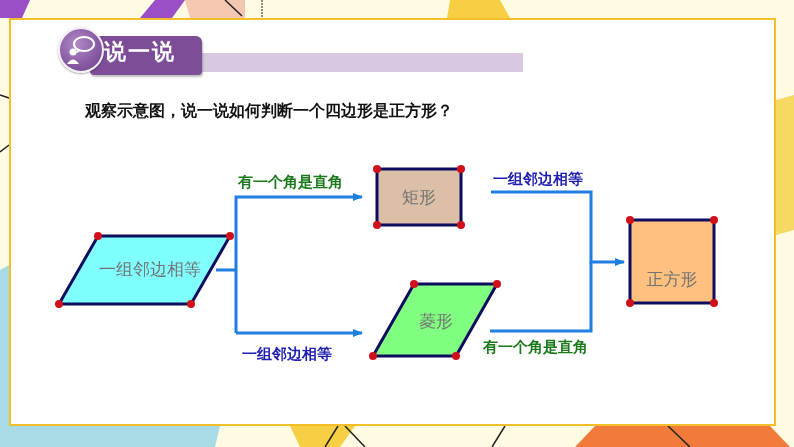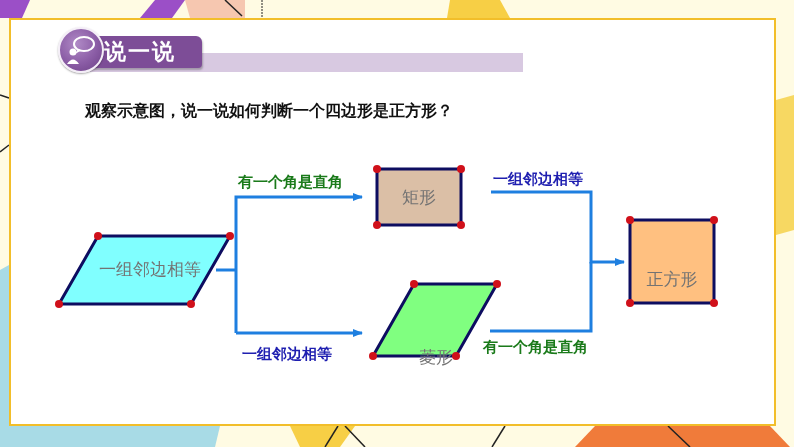--- a/index.html
+++ b/index.html
@@ -11,21 +11,21 @@
   .deco { position: absolute; }
   .panel {
     position: absolute; left: 9px; top: 18px; width: 767px; height: 408px;
     background: #ffffff; border: 2px solid #f2be2a; box-sizing: border-box;
   }
   .header-bar {
     position: absolute; left: 90px; top: 53px; width: 433px; height: 19px;
     background: #d8c9e1;
   }
   .header-tag {
-    position: absolute; left: 90px; top: 36px; width: 112px; height: 32px;
+    position: absolute; left: 90px; top: 36px; width: 112px; height: 39px;
     background: #7d4d97; border-radius: 4px 6px 4px 4px;
     box-shadow: 1px 2px 2px rgba(0,0,0,0.25);
     color: #ffffff; font-weight: bold; font-size: 22px; line-height: 32px;
     text-align: left; padding-left: 14px; box-sizing: border-box; letter-spacing: 2px;
   }
   .header-icon {
     position: absolute; left: 58px; top: 27px; width: 42px; height: 42px;
     border-radius: 50%;
     background: radial-gradient(circle at 40% 35%, #b08ac6 0%, #8a5ca5 55%, #6b3f86 100%);
     border: 2px solid #f4eef7; box-shadow: 0 1px 2px rgba(0,0,0,0.35);
@@ -130,19 +130,19 @@
     <rect x="630" y="220" width="84" height="83" fill="#ffc080" stroke="#0d0d60" stroke-width="3"></rect>
     <circle cx="630" cy="220" r="4" fill="#d0101a"></circle>
     <circle cx="714" cy="220" r="4" fill="#d0101a"></circle>
     <circle cx="630" cy="303" r="4" fill="#d0101a"></circle>
     <circle cx="714" cy="303" r="4" fill="#d0101a"></circle>
   </g>
 </svg>
 
 <div class="shape-text" style="left:99px;top:258px;width:100px;">一组邻边相等</div>
 <div class="shape-text" style="left:377px;top:186px;width:84px;">矩形</div>
-<div class="shape-text" style="left:394px;top:310px;width:84px;margin-top:36px;">菱形</div>
+<div class="shape-text" style="left:394px;top:310px;width:84px;">菱形</div>
 <div class="shape-text" style="left:630px;top:268px;width:84px;">正方形</div>
 
 <div class="lbl" style="left:238px;top:173px;color:#1a7a1a;">有一个角是直角</div>
 <div class="lbl" style="left:242px;top:345px;color:#1f1fb0;">一组邻边相等</div>
 <div class="lbl" style="left:493px;top:170px;color:#1f1fb0;">一组邻边相等</div>
 <div class="lbl" style="left:483px;top:338px;color:#1a7a1a;">有一个角是直角</div>
 
 </body></html>

